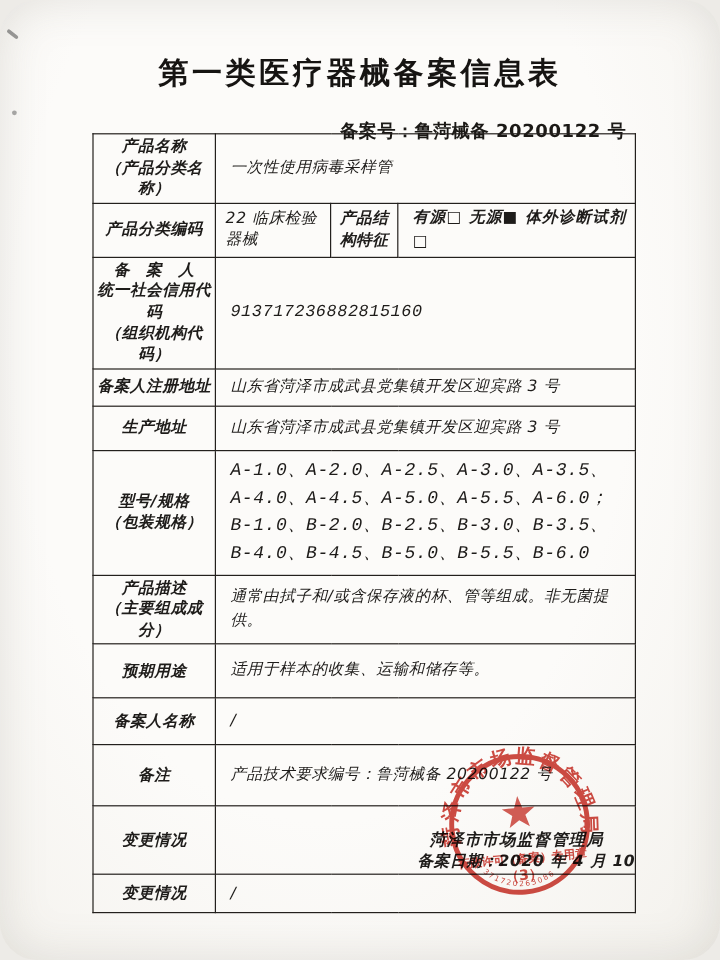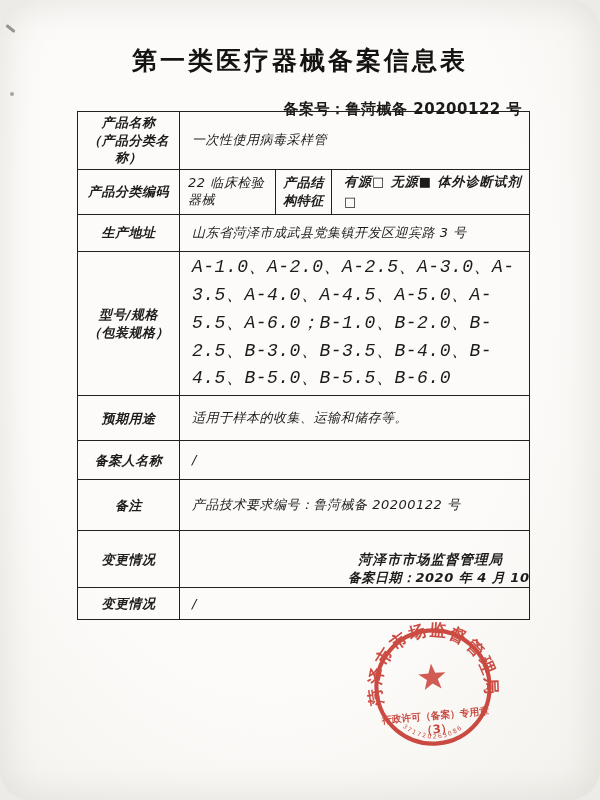--- a/index.html
+++ b/index.html
@@ -34,21 +34,21 @@
     border:1.6px solid #23201d;
     padding:2px 6px;vertical-align:middle;
     overflow:hidden;
     font-style:italic;
   }
   td.lbl{
     text-align:center;font-weight:bold;white-space:pre-line;line-height:1.35;
     padding:2px 3px;font-size:13px;letter-spacing:.5px;
   }
   td.val{padding-left:12px;line-height:1.55;letter-spacing:.5px;}
-  .mono{font-family:"Liberation Mono","DejaVu Sans Mono",monospace;letter-spacing:0;font-size:18px;line-height:1.6;}
+  .mono{font-family:"Liberation Mono","DejaVu Sans Mono",monospace;letter-spacing:0;font-size:15px;line-height:1.6;}
   .rh1{height:42px}.rh2{height:42px}.rh3{height:34px}.rh4{height:55px}.rh5{height:31px}
   .rh6{height:37px}.rh7{height:104px}.rh8{height:56px}.rh9{height:45px}.rh10{height:39px}
   .rh11{height:51px}.rh12{height:57px}.rh13{height:32px}
   td.filing-cell{position:relative;}
   .filing-authority{
     position:absolute;left:178px;top:18px;
     font-size:13.5px;font-weight:bold;letter-spacing:1px;white-space:nowrap;
   }
   .filing-date{
     position:absolute;left:168px;top:37px;
@@ -86,28 +86,43 @@
 （产品分类名称）</td>
       <td class="val" colspan="3">一次性使用病毒采样管</td>
     </tr>
     <tr class="rh2">
       <td class="lbl">产品分类编码</td>
       <td class="val" style="padding-left:8px;line-height:1.3;">22 临床检验器械</td>
       <td class="lbl">产品结
 构特征</td>
       <td class="val" style="font-weight:bold;letter-spacing:1px;">有源□ 无源■ 体外诊断试剂□</td>
     </tr>
+    <tr class="rh4">
+      <td class="lbl">备　案　人
+统一社会信用代码
+（组织机构代码）</td>
+      <td class="val mono" colspan="3" style="font-size:14px;">913717236882815160</td>
+    </tr>
+    <tr class="rh5">
+      <td class="lbl">备案人注册地址</td>
+      <td class="val" colspan="3">山东省菏泽市成武县党集镇开发区迎宾路 3 号</td>
+    </tr>
     <tr class="rh6">
       <td class="lbl">生产地址</td>
       <td class="val" colspan="3">山东省菏泽市成武县党集镇开发区迎宾路 3 号</td>
     </tr>
     <tr class="rh7">
       <td class="lbl">型号/规格
 （包装规格）</td>
       <td class="val mono" colspan="3">A-1.0、A-2.0、A-2.5、A-3.0、A-3.5、A-4.0、A-4.5、A-5.0、A-5.5、A-6.0；B-1.0、B-2.0、B-2.5、B-3.0、B-3.5、B-4.0、B-4.5、B-5.0、B-5.5、B-6.0</td>
+    </tr>
+    <tr class="rh8">
+      <td class="lbl">产品描述
+（主要组成成分）</td>
+      <td class="val" colspan="3">通常由拭子和/或含保存液的杯、管等组成。非无菌提供。</td>
     </tr>
     <tr class="rh9">
       <td class="lbl">预期用途</td>
       <td class="val" colspan="3">适用于样本的收集、运输和储存等。</td>
     </tr>
     <tr class="rh10">
       <td class="lbl">备案人名称</td>
       <td class="val" colspan="3">/</td>
     </tr>
     <tr class="rh11">

